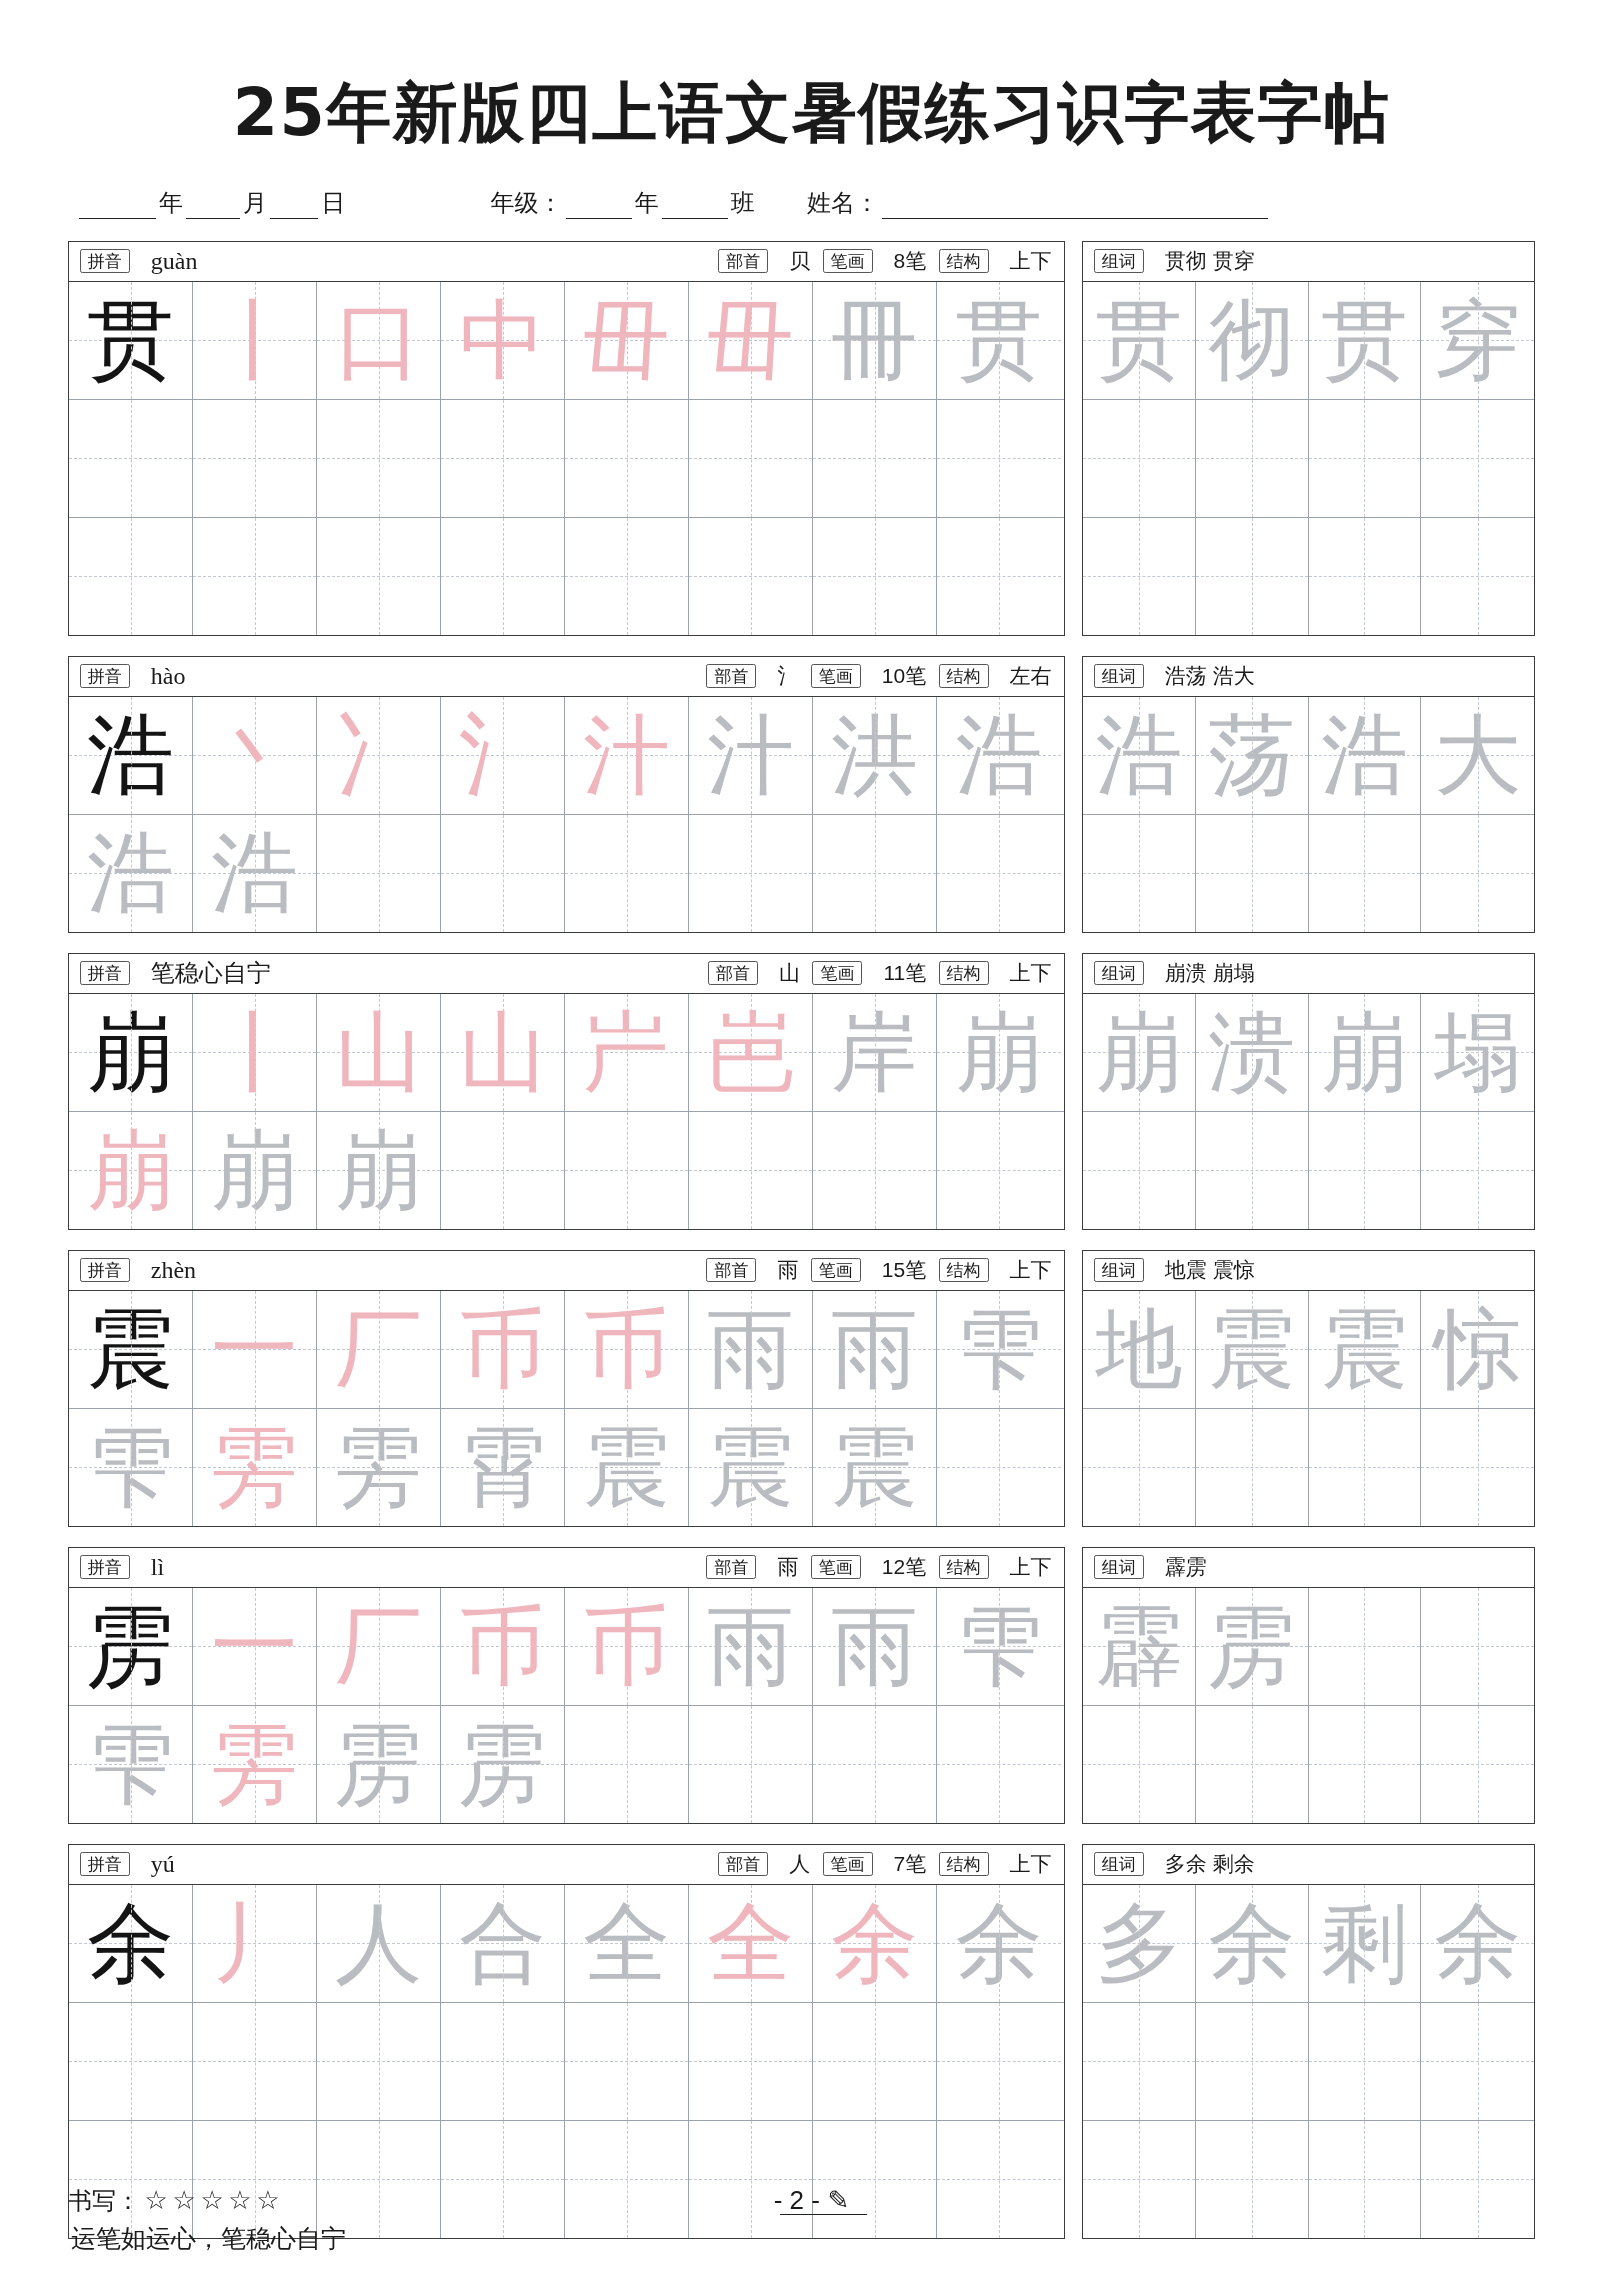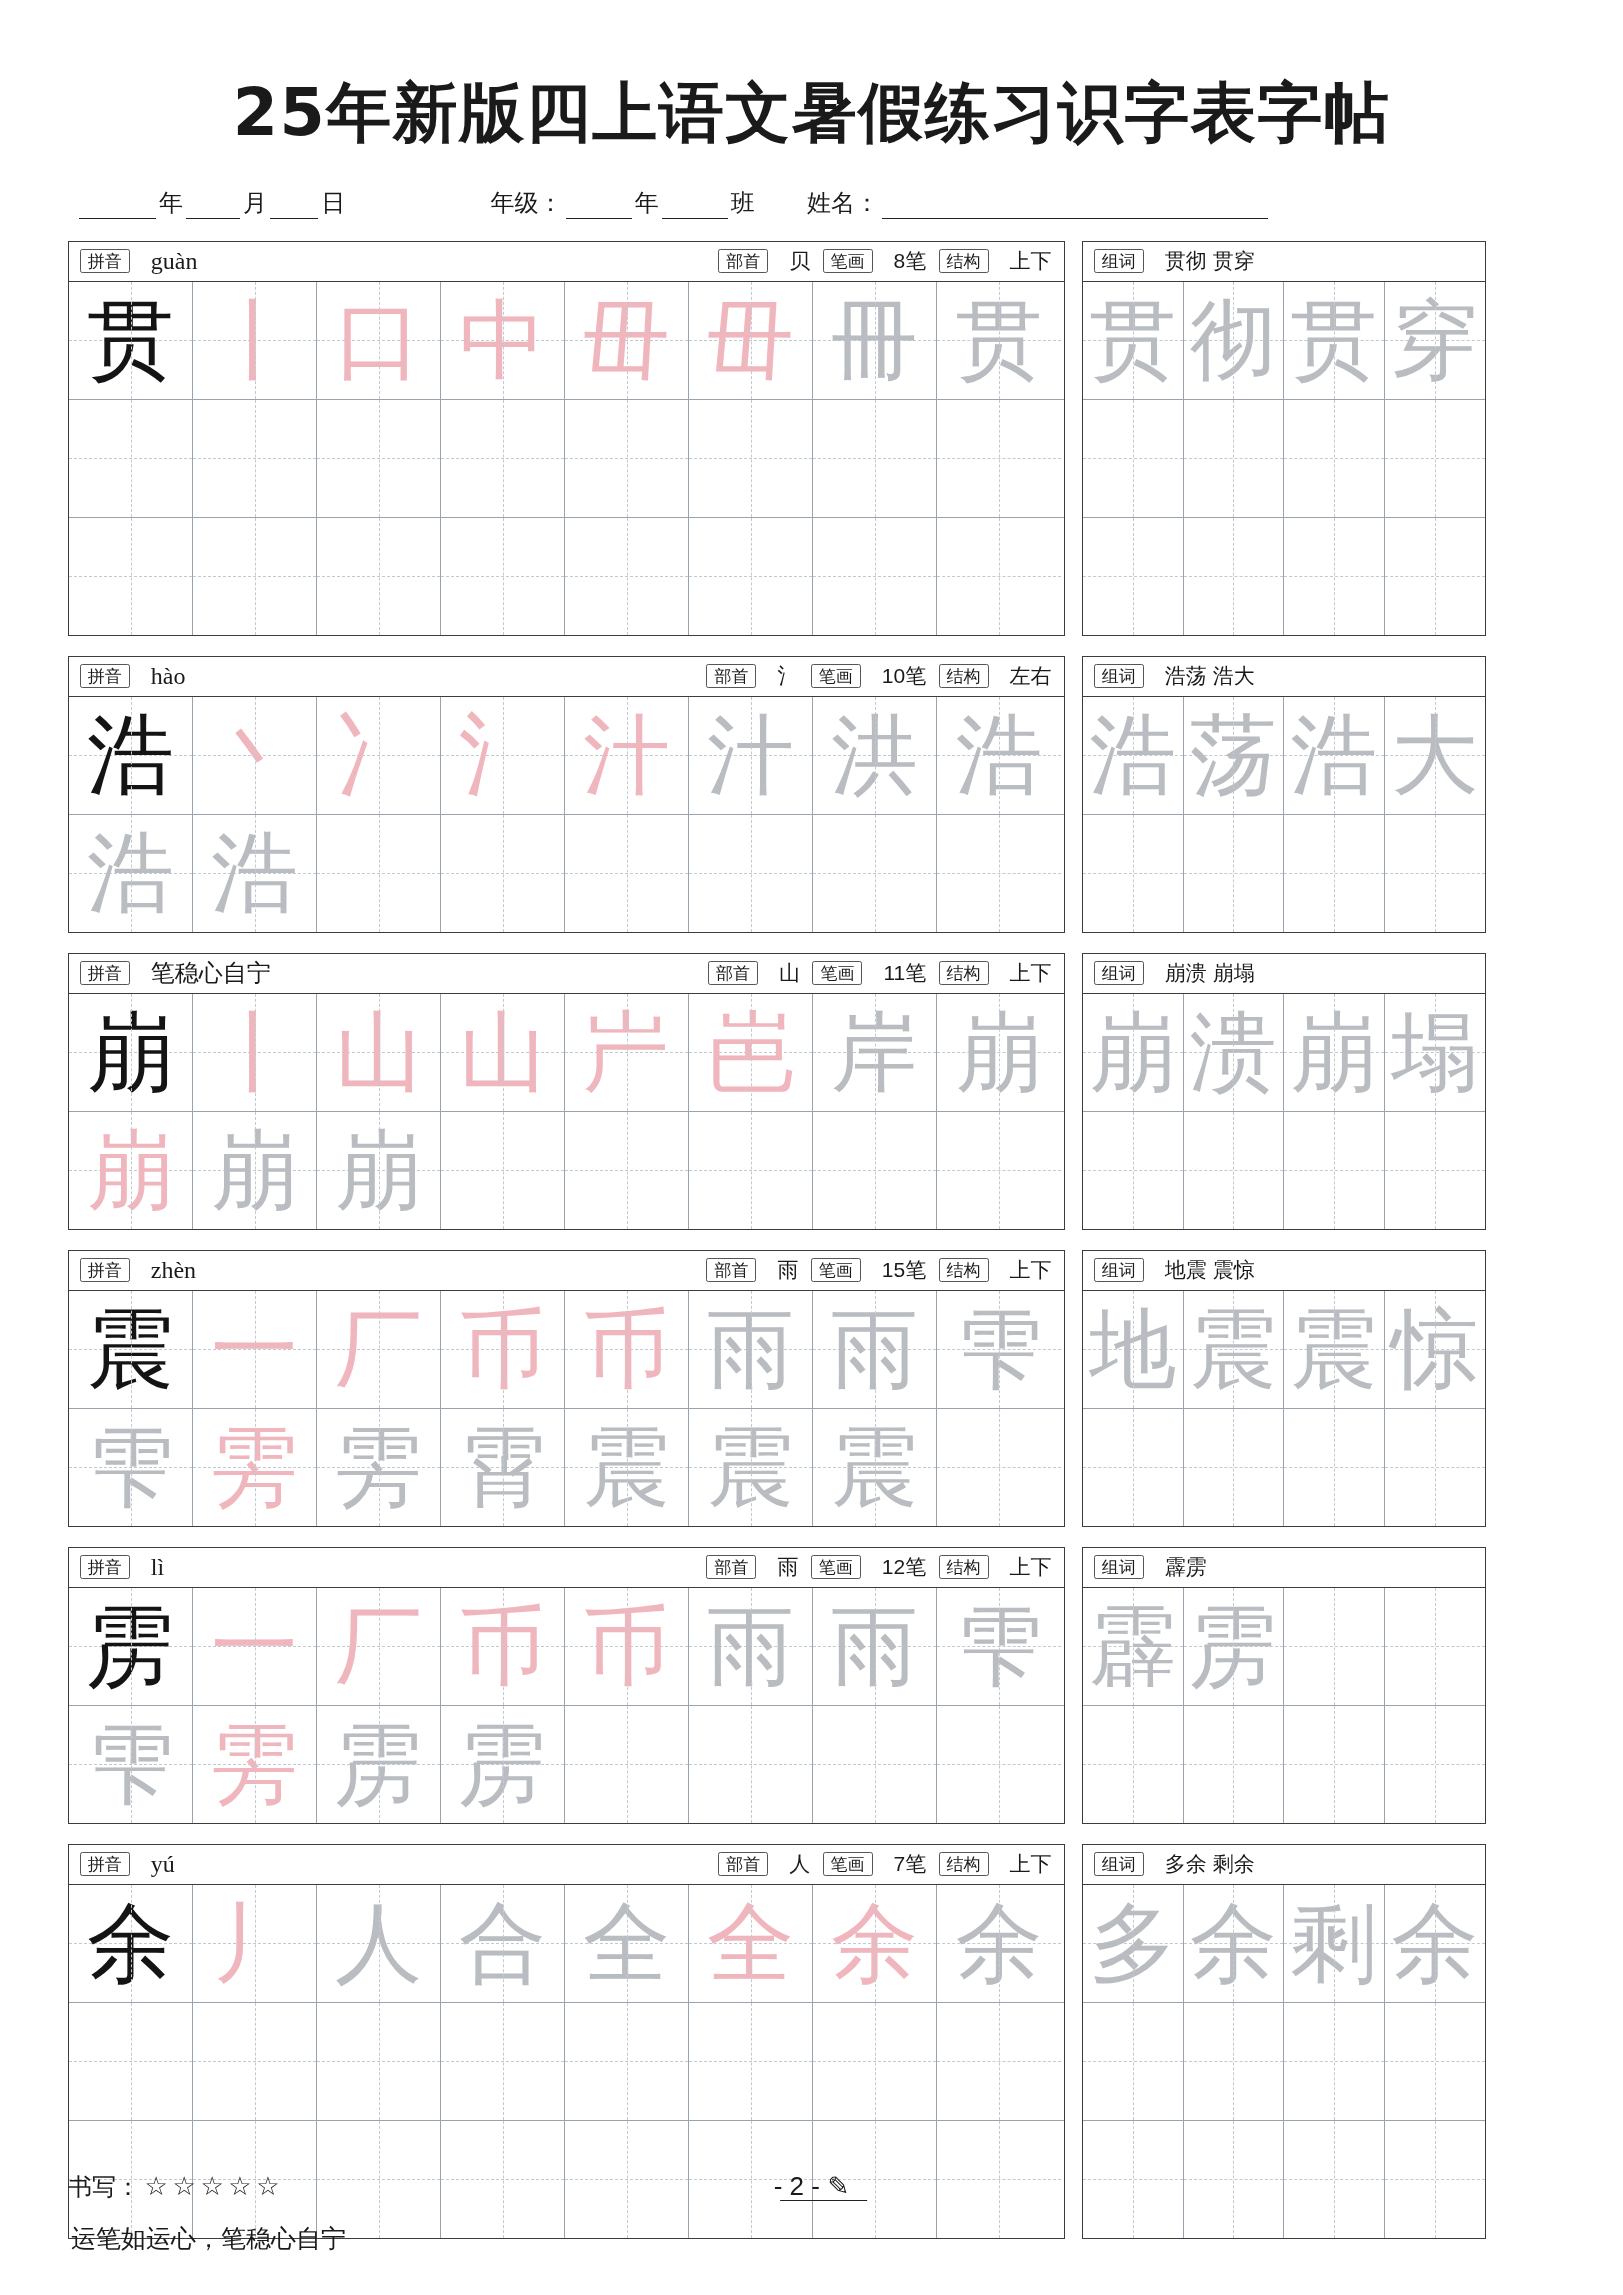--- a/index.html
+++ b/index.html
@@ -63,21 +63,21 @@
     display: flex;
     gap: 17px;
     margin-bottom: 20px;
   }
   .left-panel {
     width: 997px;
     border: 1.5px solid #3c3c3c;
     box-sizing: border-box;
   }
   .right-panel {
-    width: 404px;
+    width: 453px;
     border: 1.5px solid #3c3c3c;
     box-sizing: border-box;
   }
 
   
   .meta {
     display: flex;
     align-items: center;
     height: 40px;
     border-bottom: 1.5px solid #3c3c3c;
@@ -191,21 +191,20 @@
     bottom: 1.5px;
     left: 6.2px;
   }
   .pen {
     font-size: 26px;
     margin-left: 7.7px;
     transform: rotate(0deg);
   }
   .motto {
     font-size: 25px;
-    margin-top: 14px;
     margin-left: 3.1px;
   }
 </style>
 </head>
 <body>
 
 <div class="page">
 
   <div class="title">25年新版四上语文暑假练习识字表字帖</div>
 

